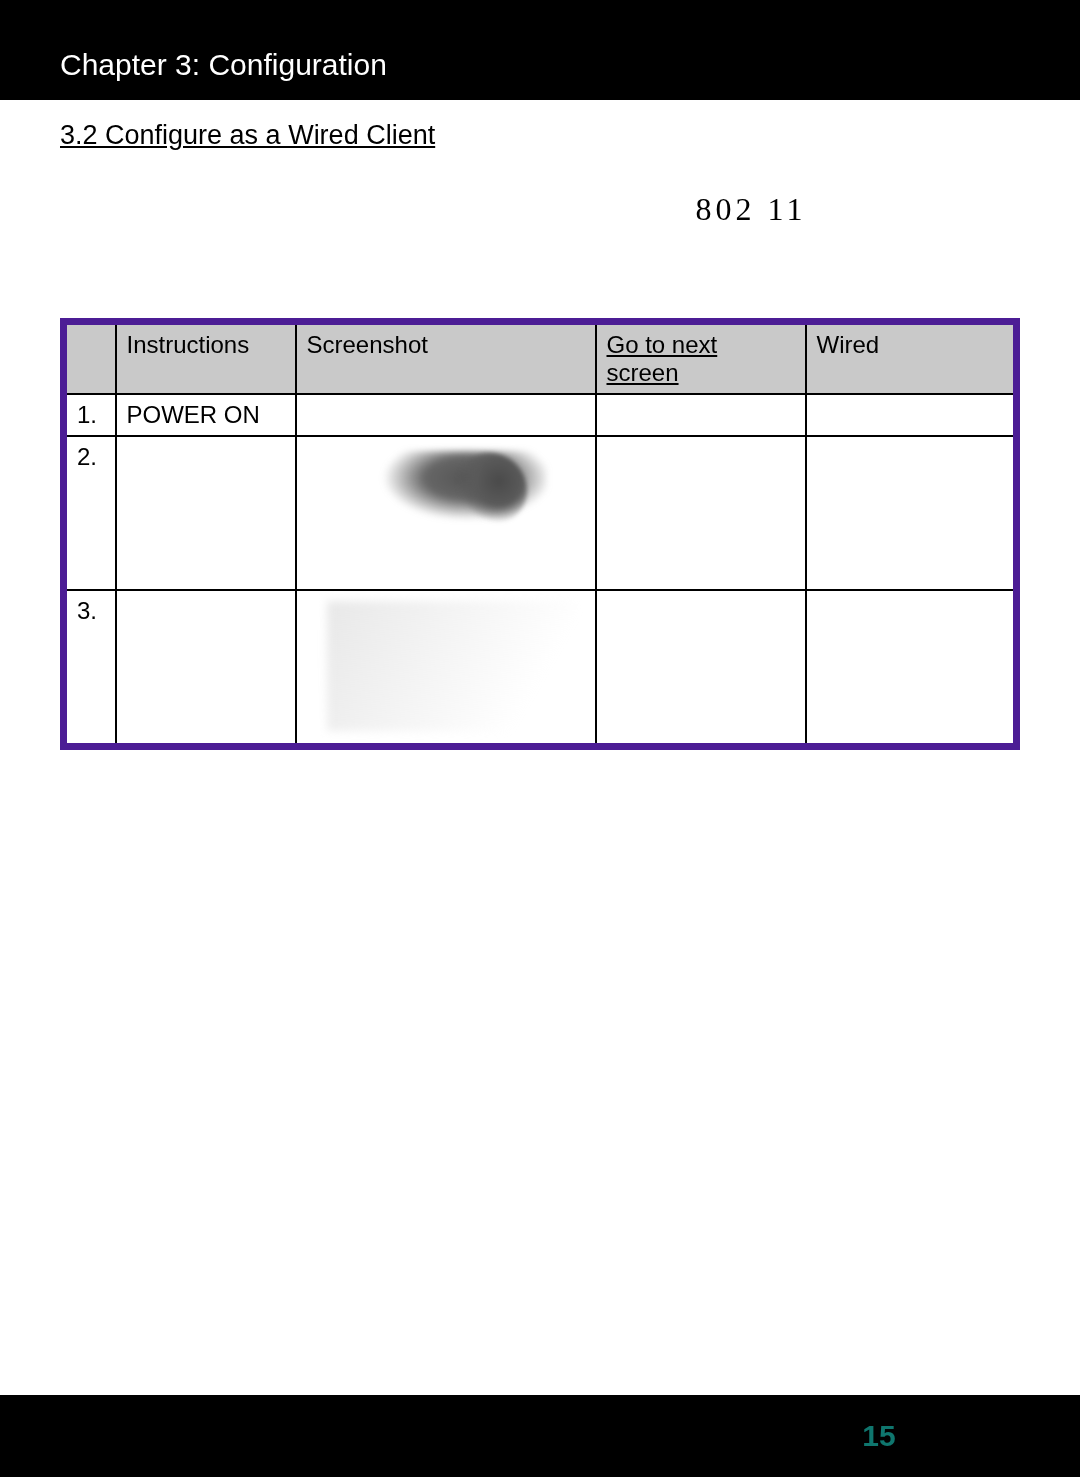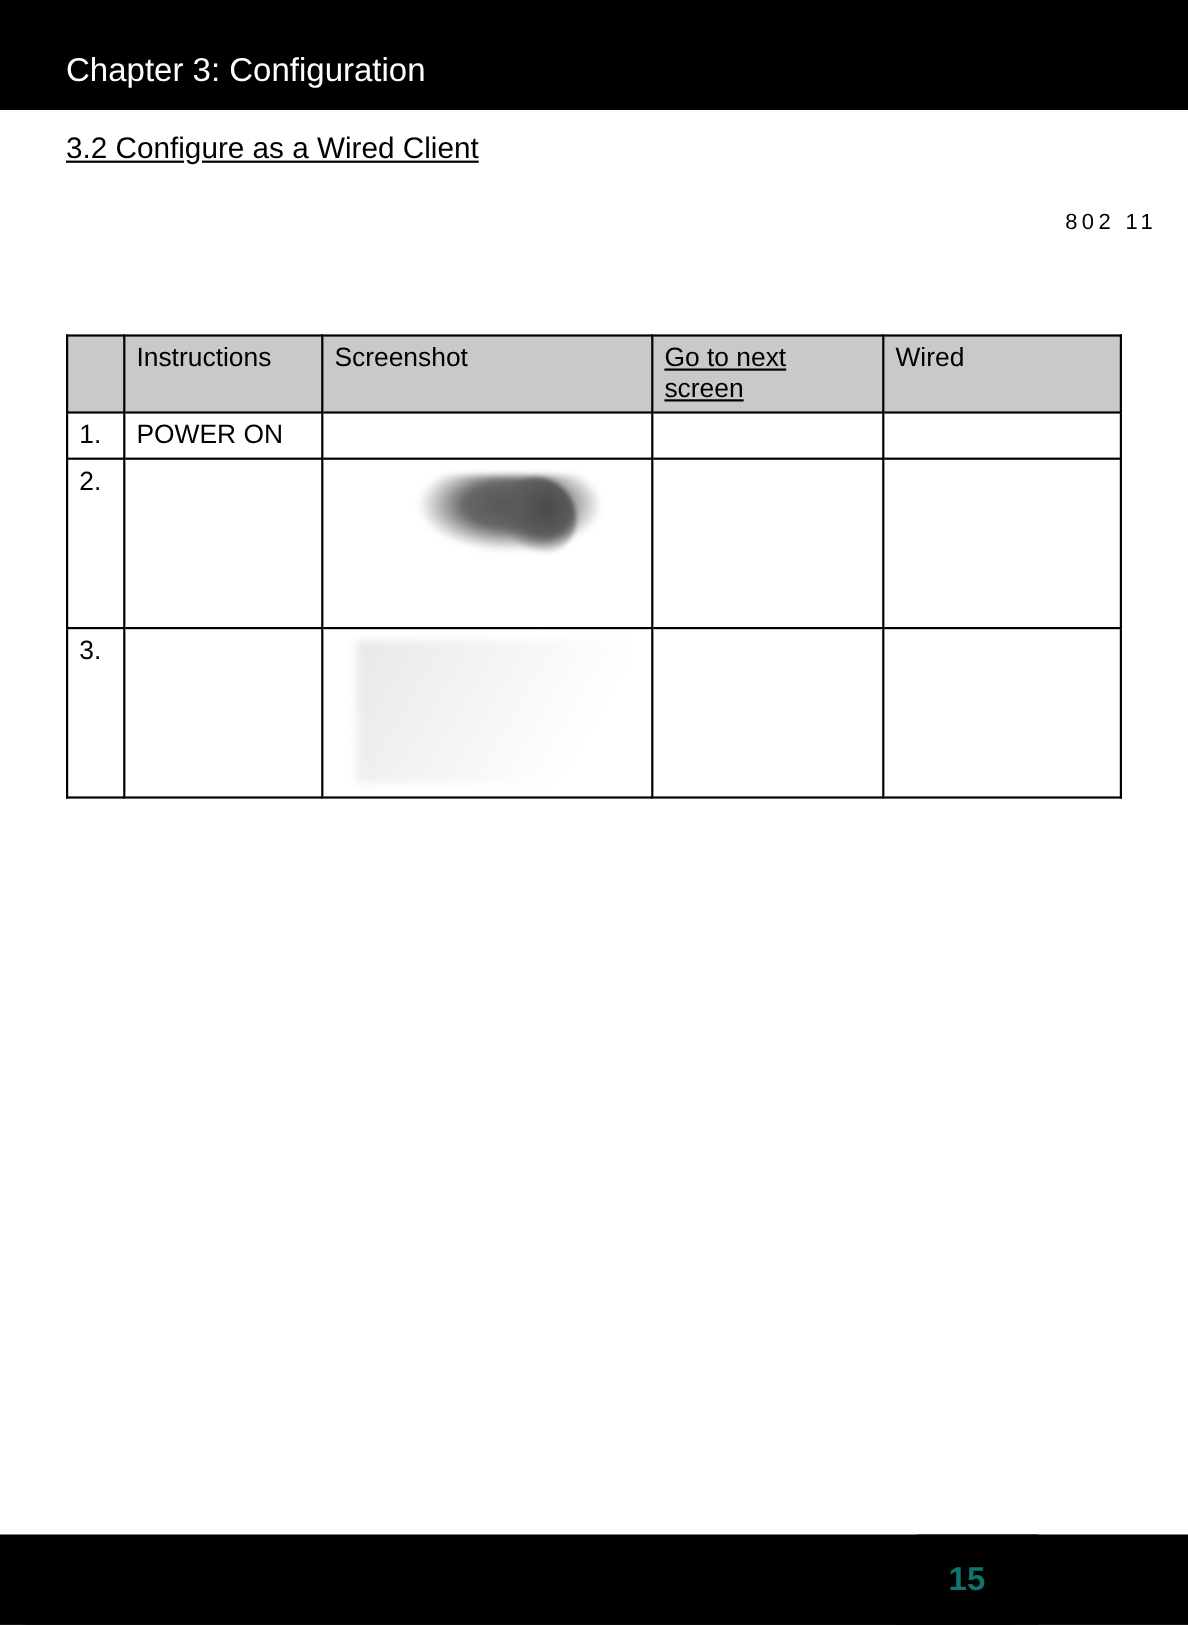--- a/index.html
+++ b/index.html
@@ -27,42 +27,42 @@
     height: 1295px;
     background: #fff;
     padding: 20px 28px 0 60px;
   }
   .section-title {
     font-size: 27px;
     text-decoration: underline;
     margin-bottom: 40px;
   }
   .lcd-row1 {
-    font-family: Liberation Sans, sans-serif;
-    font-size: 20px;
+    font-family: Liberation Serif, serif;
+    font-size: 32px;
     letter-spacing: 4px;
-    text-align: right;
+    text-align: center;
     margin-left: 390px;
     margin-bottom: 90px;
   }
   .lcd-row2 {
     font-family: "Courier New", monospace;
     font-size: 32px;
     letter-spacing: 4px;
     margin-left: 570px;
     margin-bottom: 70px;
   }
   .intro {
     font-size: 27px;
     margin-bottom: 18px;
   }
   table.grid {
     border-collapse: collapse;
     width: 960px;
-    border: 1px solid #4c1d95;
+    border: 7px solid #4c1d95;
   }
   table.grid th, table.grid td {
     border: 2px solid #000;
     font-size: 24px;
     text-align: left;
     vertical-align: top;
     padding: 6px 10px;
     font-weight: normal;
   }
   table.grid th {

